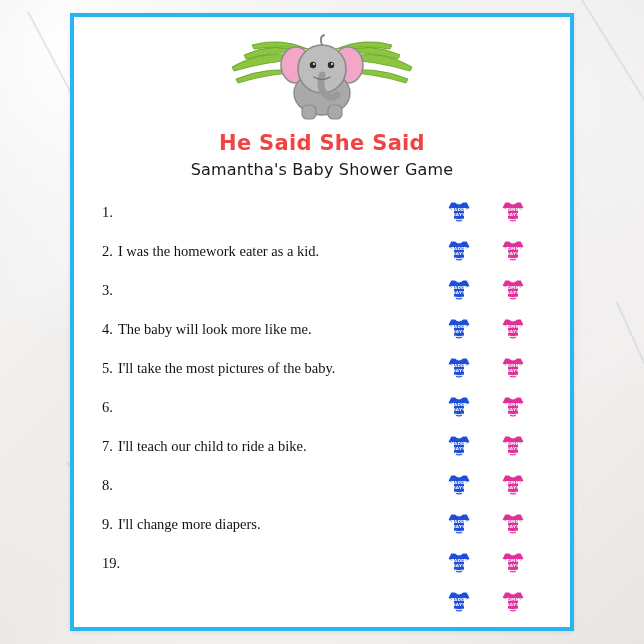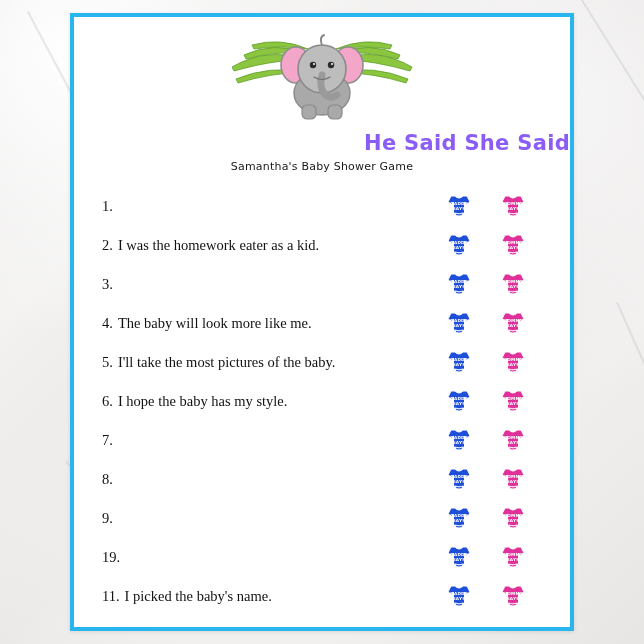--- a/index.html
+++ b/index.html
@@ -51,32 +51,32 @@
 
   
   .art {
     position: relative;
     width: 100%;
     height: 110px;
   }
   .art svg { display: block; margin: 0 auto; }
 
   .title {
-    text-align: right;
+    text-align: center;
     font-family: "DejaVu Sans", sans-serif;
     font-size: 21px;
     font-weight: bold;
-    color: #8b5cf6;
+    color: #ef4444;
     letter-spacing: 0.3px;
     margin-top: 4px;
   }
   .subtitle {
     text-align: center;
     font-family: "DejaVu Sans", sans-serif;
-    font-size: 11px;
+    font-size: 16px;
     color: #1a1a1a;
     margin-top: 5px;
     letter-spacing: 0.2px;
   }
 
   .content {
     position: relative;
     margin-top: 14px;
     height: 430px;
   }
@@ -197,37 +197,34 @@
           <div class="qrow">
             <span class="qnum">4.</span>
             <span>The baby will look more like me.</span>
           </div>
           <div class="qrow">
             <span class="qnum">5.</span>
             <span>I'll take the most pictures of the baby.</span>
           </div>
           <div class="qrow">
             <span class="qnum">6.</span>
-            <span>I hope the baby has my style.</span>
           </div>
           <div class="qrow">
             <span class="qnum">7.</span>
+            <span>I'll teach our child to ride a bike.</span>
           </div>
           <div class="qrow">
             <span class="qnum">8.</span>
           </div>
           <div class="qrow">
             <span class="qnum">9.</span>
+            <span>I'll change more diapers.</span>
           </div>
           <div class="qrow">
             <span class="qnum">19.</span>
-          </div>
-          <div class="qrow">
-            <span class="qnum">11.</span>
-            <span>I picked the baby's name.</span>
           </div>
         </div>
       <div class="cols">
           <div class="crow">
             <div class="onesie">
               <svg width="30" height="30" viewBox="0 0 30 30">
                 <path d="M7 4 h4 q4 4 8 0 h4 l3 6 -4 2.5 -1.5 -2.5 v11 q-5 2 -11 0 v-11 l-1.5 2.5 -4 -2.5 z" fill="#1f4fd8" stroke="#ffffff" stroke-width="1" stroke-linejoin="round"></path>
                 <path d="M11.5 21 q3.5 2 7 0 v2 q-3.5 2 -7 0 z" fill="#1f4fd8" stroke="#ffffff" stroke-width="0.8"></path>
               </svg>
               <div class="onesie-text">

